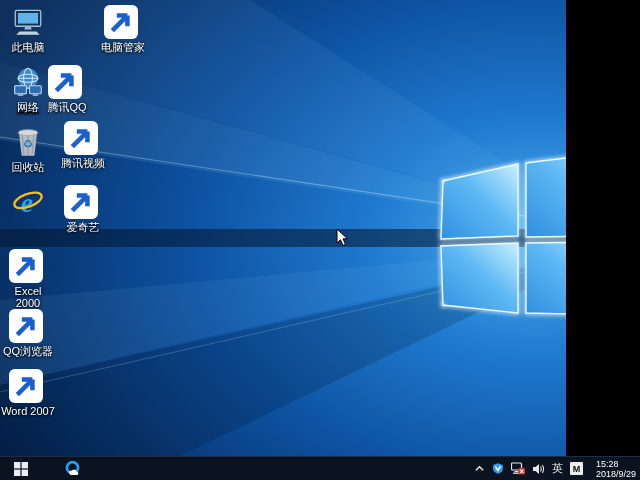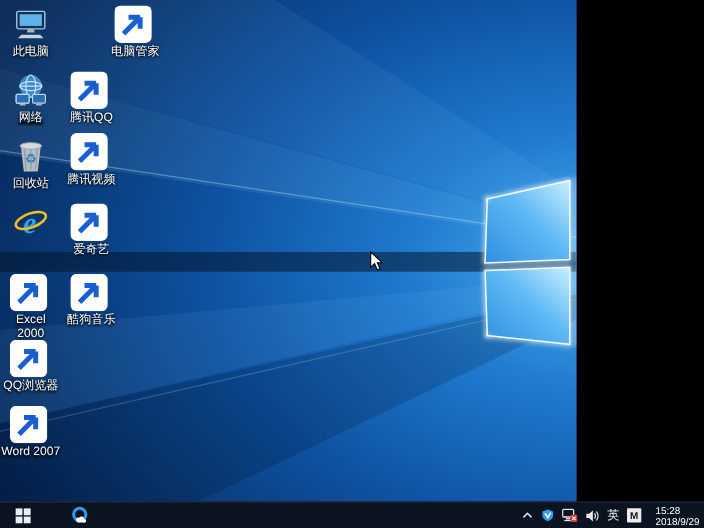--- a/index.html
+++ b/index.html
@@ -1,17 +1,17 @@
 <!DOCTYPE html>
 <html><head>
 <meta charset="utf-8">
 <style>
   html,body{margin:0;padding:0;background:#000;}
   body{width:640px;height:480px;overflow:hidden;font-family:"Liberation Sans",sans-serif;position:relative;}
-  .desktop{position:absolute;left:0;top:0;width:524px;height:456px;overflow:hidden;background:#a21caf;}
+  .desktop{position:absolute;left:0;top:0;width:566px;height:456px;overflow:hidden;background:#0369a1;}
   .wall{position:absolute;left:0;top:0;width:640px;height:456px;display:block;}
   
   .icell{position:absolute;width:54px;text-align:center;}
   .iart{position:relative;width:34px;height:34px;margin:0 auto;}
   .iart > svg{width:100%;height:100%;display:block;}
   .badge{position:absolute;left:-2px;bottom:0px;width:9px;height:9px;}
   .ilabel{margin-top:2px;font-size:11px;line-height:12px;color:#ffffff;
           text-shadow:0 1px 2px #000,0 0 3px rgba(0,0,0,.9);word-wrap:break-word;}
   
   .taskbar{position:absolute;left:0;bottom:0;width:640px;height:24px;background:#0b1320;
@@ -127,21 +127,21 @@
         <rect x="3.5" y="19.5" width="11" height="7.5" rx="1" fill="#1c3document4a" stroke="#bcd8ee" stroke-width="1"></rect>
         <rect x="3.5" y="19.5" width="11" height="7.5" rx="1" fill="#2d6db1" stroke="#bcd8ee" stroke-width="1"></rect>
         <rect x="17.5" y="19.5" width="11" height="7.5" rx="1" fill="#2d6db1" stroke="#bcd8ee" stroke-width="1"></rect>
         <rect x="6.5" y="27.5" width="5" height="1.6" fill="#9db8cc"></rect>
         <rect x="20.5" y="27.5" width="5" height="1.6" fill="#9db8cc"></rect>
       </svg>
     </div>
     <div class="ilabel">网络</div>
   </div>
 
-  <div class="icell" style="left:56px;top:65px;">
+  <div class="icell" style="left:40px;top:65px;">
     <div class="iart">
       <svg viewBox="0 0 32 32">
         <ellipse cx="6.8" cy="21" rx="2.6" ry="6" fill="#121212" transform="rotate(14 6.8 21)"></ellipse>
         <ellipse cx="25.2" cy="21" rx="2.6" ry="6" fill="#121212" transform="rotate(-14 25.2 21)"></ellipse>
         <ellipse cx="11" cy="29.3" rx="4" ry="2" fill="#f6a21c"></ellipse>
         <ellipse cx="21" cy="29.3" rx="4" ry="2" fill="#f6a21c"></ellipse>
         <ellipse cx="16" cy="12" rx="8.6" ry="8.2" fill="#121212"></ellipse>
         <ellipse cx="16" cy="21.5" rx="9.6" ry="8.6" fill="#121212"></ellipse>
         <ellipse cx="16" cy="22.5" rx="6.2" ry="6.6" fill="#ffffff"></ellipse>
         <ellipse cx="12.6" cy="10.5" rx="2.4" ry="3" fill="#ffffff"></ellipse>
@@ -233,33 +233,20 @@
         <text x="10.5" y="23" font-size="17" font-weight="bold" fill="#1f7244" text-anchor="middle">X</text>
       </svg>
       <svg class="badge" viewBox="0 0 9 9">
           <rect x="0" y="0" width="9" height="9" rx="1.5" fill="#fff"></rect>
           <path d="M2.2 6.8 L6.2 2.8 M6.2 2.8 H3.4 M6.2 2.8 V5.6" stroke="#1a5fd0" stroke-width="1.2" fill="none"></path>
         </svg>
     </div>
     <div class="ilabel">Excel 2000</div>
   </div>
 
-  <div class="icell" style="left:56px;top:249px;">
-    <div class="iart">
-      <svg viewBox="0 0 32 32">
-        <circle cx="16" cy="16" r="13.2" fill="#189df3"></circle>
-        <text x="16" y="22.5" font-size="17" font-weight="bold" fill="#ffffff" text-anchor="middle">K</text>
-      </svg>
-      <svg class="badge" viewBox="0 0 9 9">
-          <rect x="0" y="0" width="9" height="9" rx="1.5" fill="#fff"></rect>
-          <path d="M2.2 6.8 L6.2 2.8 M6.2 2.8 H3.4 M6.2 2.8 V5.6" stroke="#1a5fd0" stroke-width="1.2" fill="none"></path>
-        </svg>
-    </div>
-    <div class="ilabel">酷狗音乐</div>
-  </div>
 
   <div class="icell" style="left:1px;top:309px;">
     <div class="iart">
       <svg viewBox="0 0 32 32">
         <defs>
             <linearGradient id="qbG" x1="0" y1="0" x2="1" y2="1">
           <stop offset="0" stop-color="#35c8f7"></stop>
               <stop offset="1" stop-color="#1566e8"></stop>
             </linearGradient>
           </defs>

